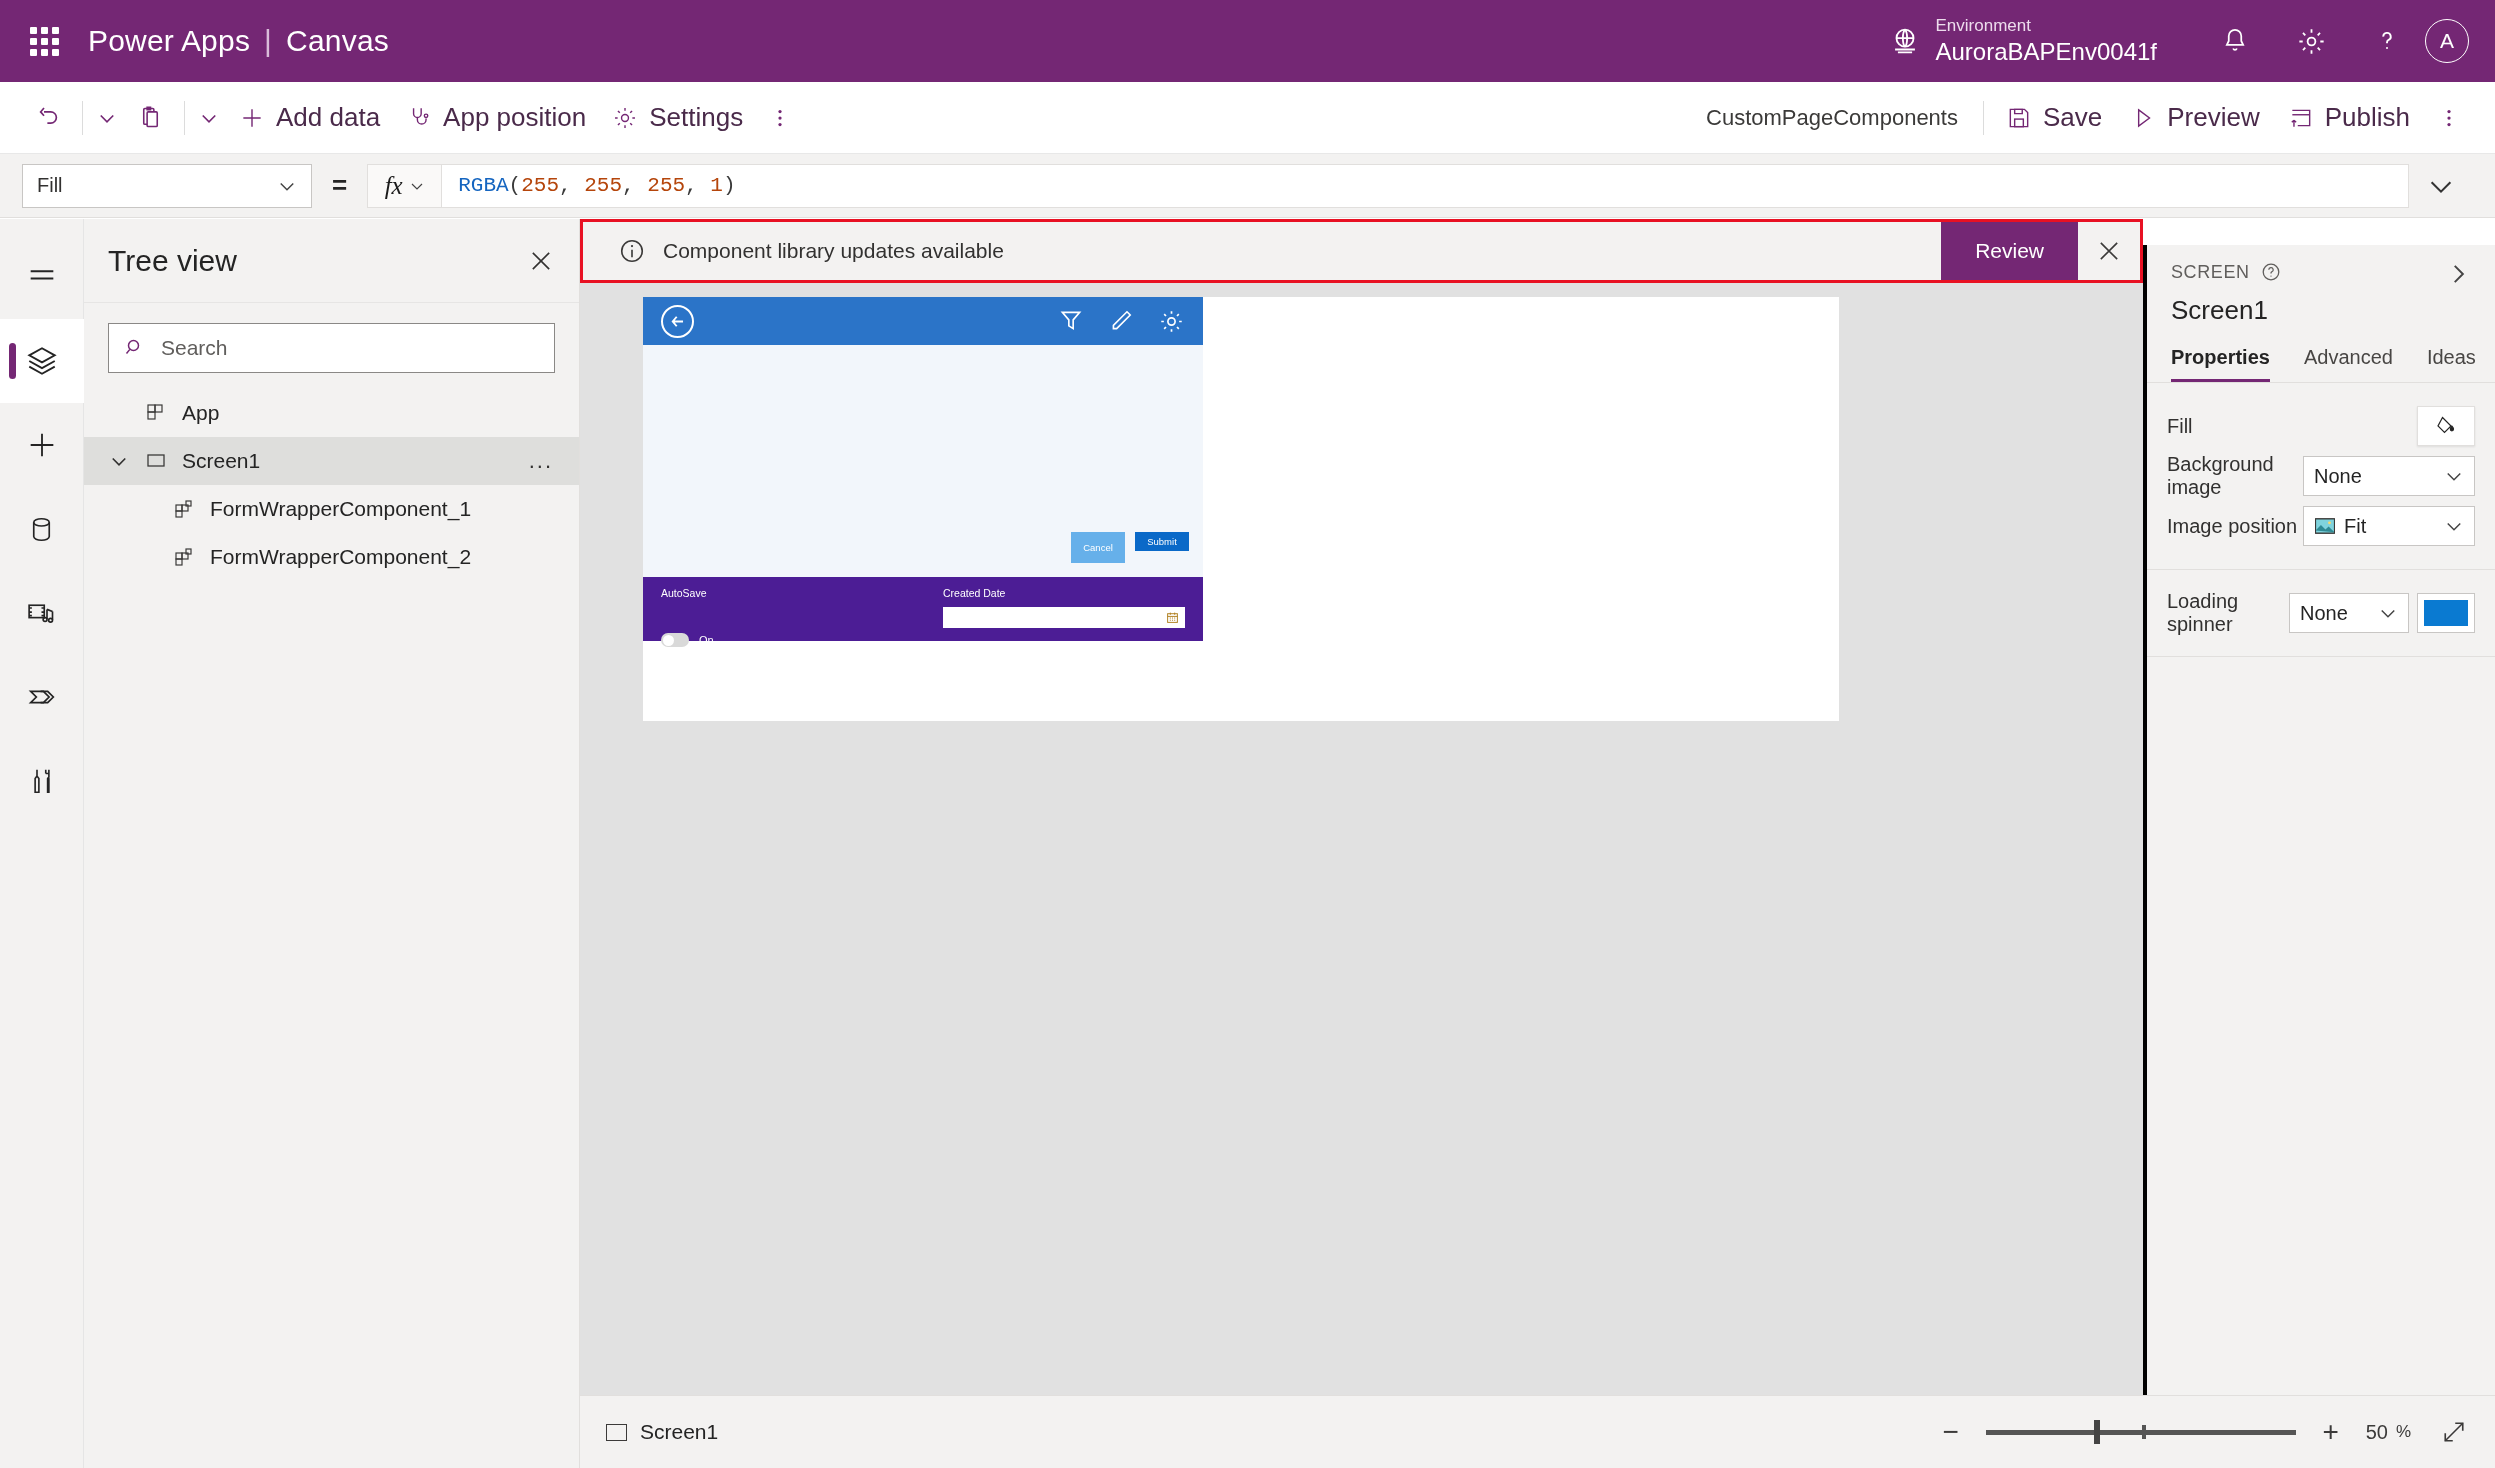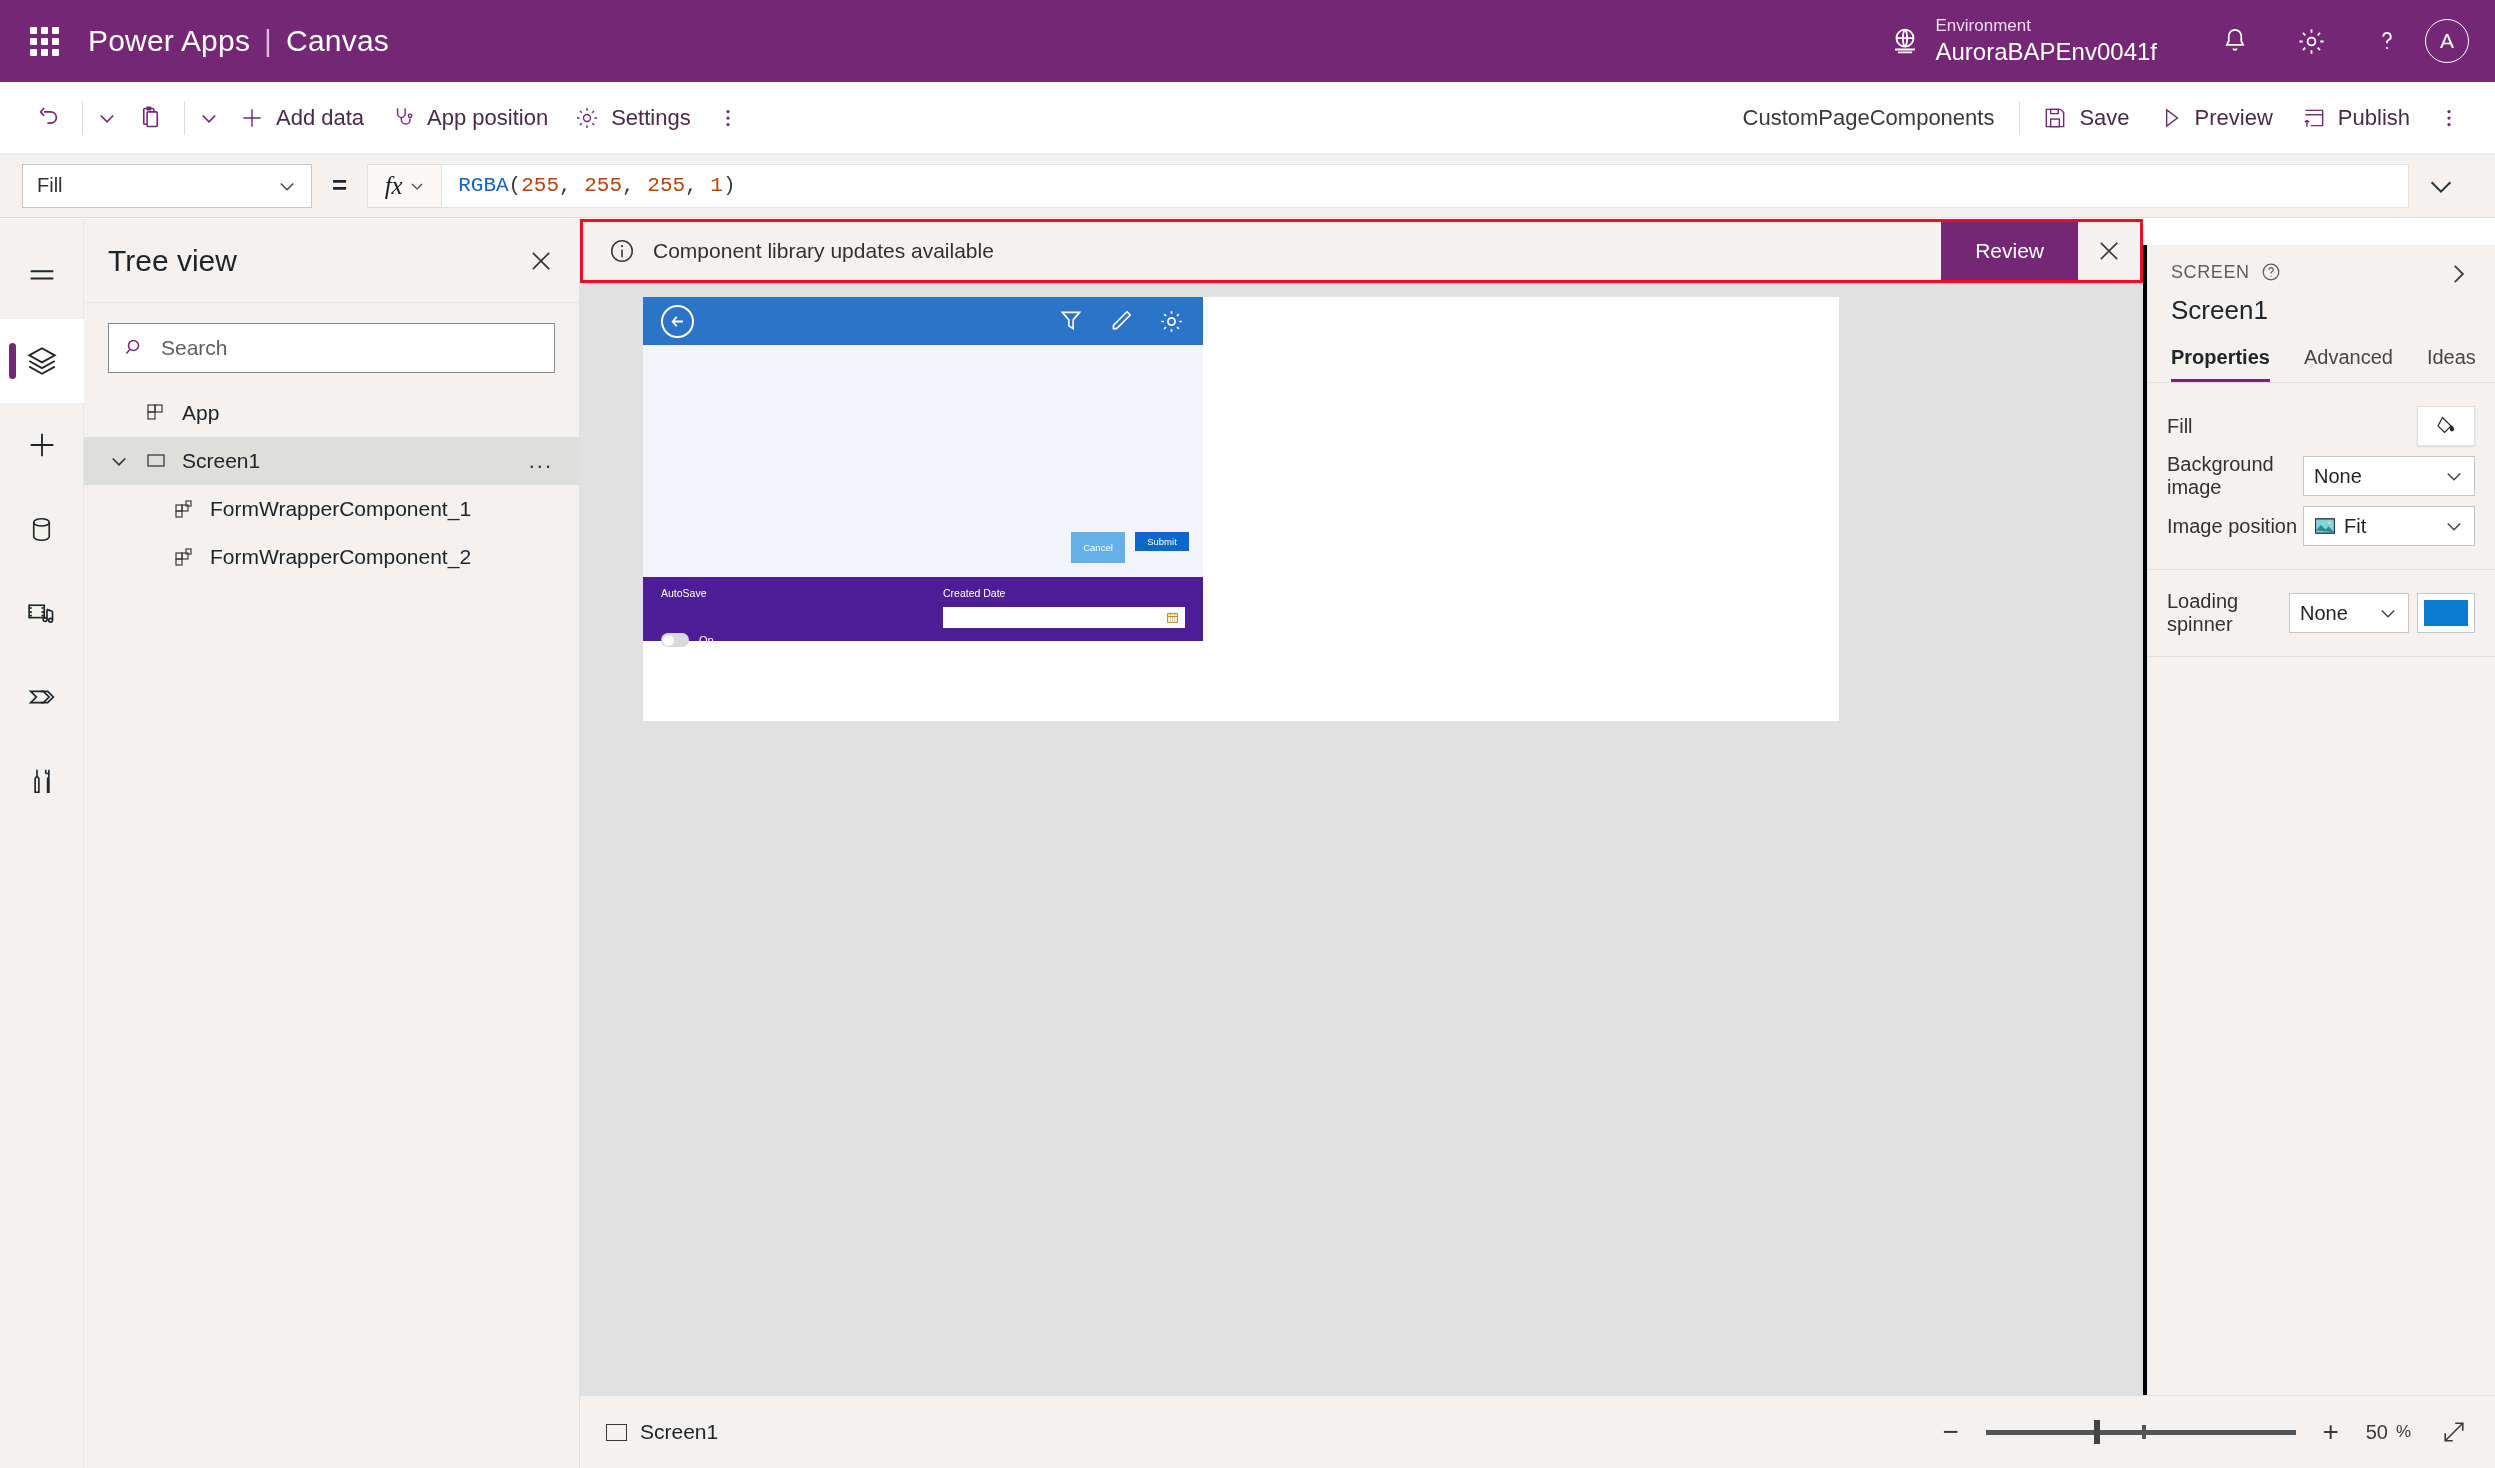--- a/index.html
+++ b/index.html
@@ -35,21 +35,21 @@
   }
 
   
   .cmdbar {
     position: absolute; left: 0; top: 82px; width: 2495px; height: 72px;
     background: #ffffff; border-bottom: 1px solid #e8e8e8;
     display: flex; align-items: center; padding: 0 22px;
   }
   .cmd {
     display: flex; align-items: center; gap: 11px; height: 52px;
-    padding: 0 13px; color: #4a2a4a; font-size: 22px; cursor: pointer; border-radius: 2px;
+    padding: 0 13px; color: #4a2a4a; font-size: 26px; cursor: pointer; border-radius: 2px;
     white-space: nowrap;
   }
   .cmd-chev { padding: 0 7px; }
   .vsep { width: 1px; height: 34px; background: #dcdcdc; margin: 0 7px; }
   .cmdbar-right { margin-left: auto; display: flex; align-items: center; gap: 2px; }
   .appname { font-size: 22px; color: #3b3a39; padding: 0 16px; white-space: nowrap; }
 
   
   .fxbar {
     position: absolute; left: 0; top: 154px; width: 2495px; height: 64px;
@@ -126,21 +126,21 @@
   .caret { width: 22px; display: flex; align-items: center; justify-content: center; }
 
   
   .canvasarea {
     position: absolute; left: 580px; top: 219px; right: 352px; bottom: 73px;
     background: #e1e1e1; overflow: hidden;
   }
   .banner {
     position: absolute; left: 0; top: 0; right: 0; height: 64px;
     background: #f3f2f1; border: 3px solid #e81123;
-    display: flex; align-items: center; padding-left: 22px; z-index: 5;
+    display: flex; align-items: center; padding-left: 32px; z-index: 5;
   }
   .banner-info { width: 34px; height: 34px; display: flex; align-items: center; justify-content: center; }
   .banner-text { margin-left: 14px; font-size: 21px; color: #323130; }
   .banner-btn {
     margin-left: auto; background: #742774; color: #fff; border: none;
     height: 100%; padding: 0 34px; font-size: 21px; cursor: pointer;
     font-family: "Liberation Sans", sans-serif;
   }
   .banner-close { width: 62px; height: 100%; display: flex; align-items: center; justify-content: center; cursor: pointer; font-size: 27px; color: #3b3a39; }
 

